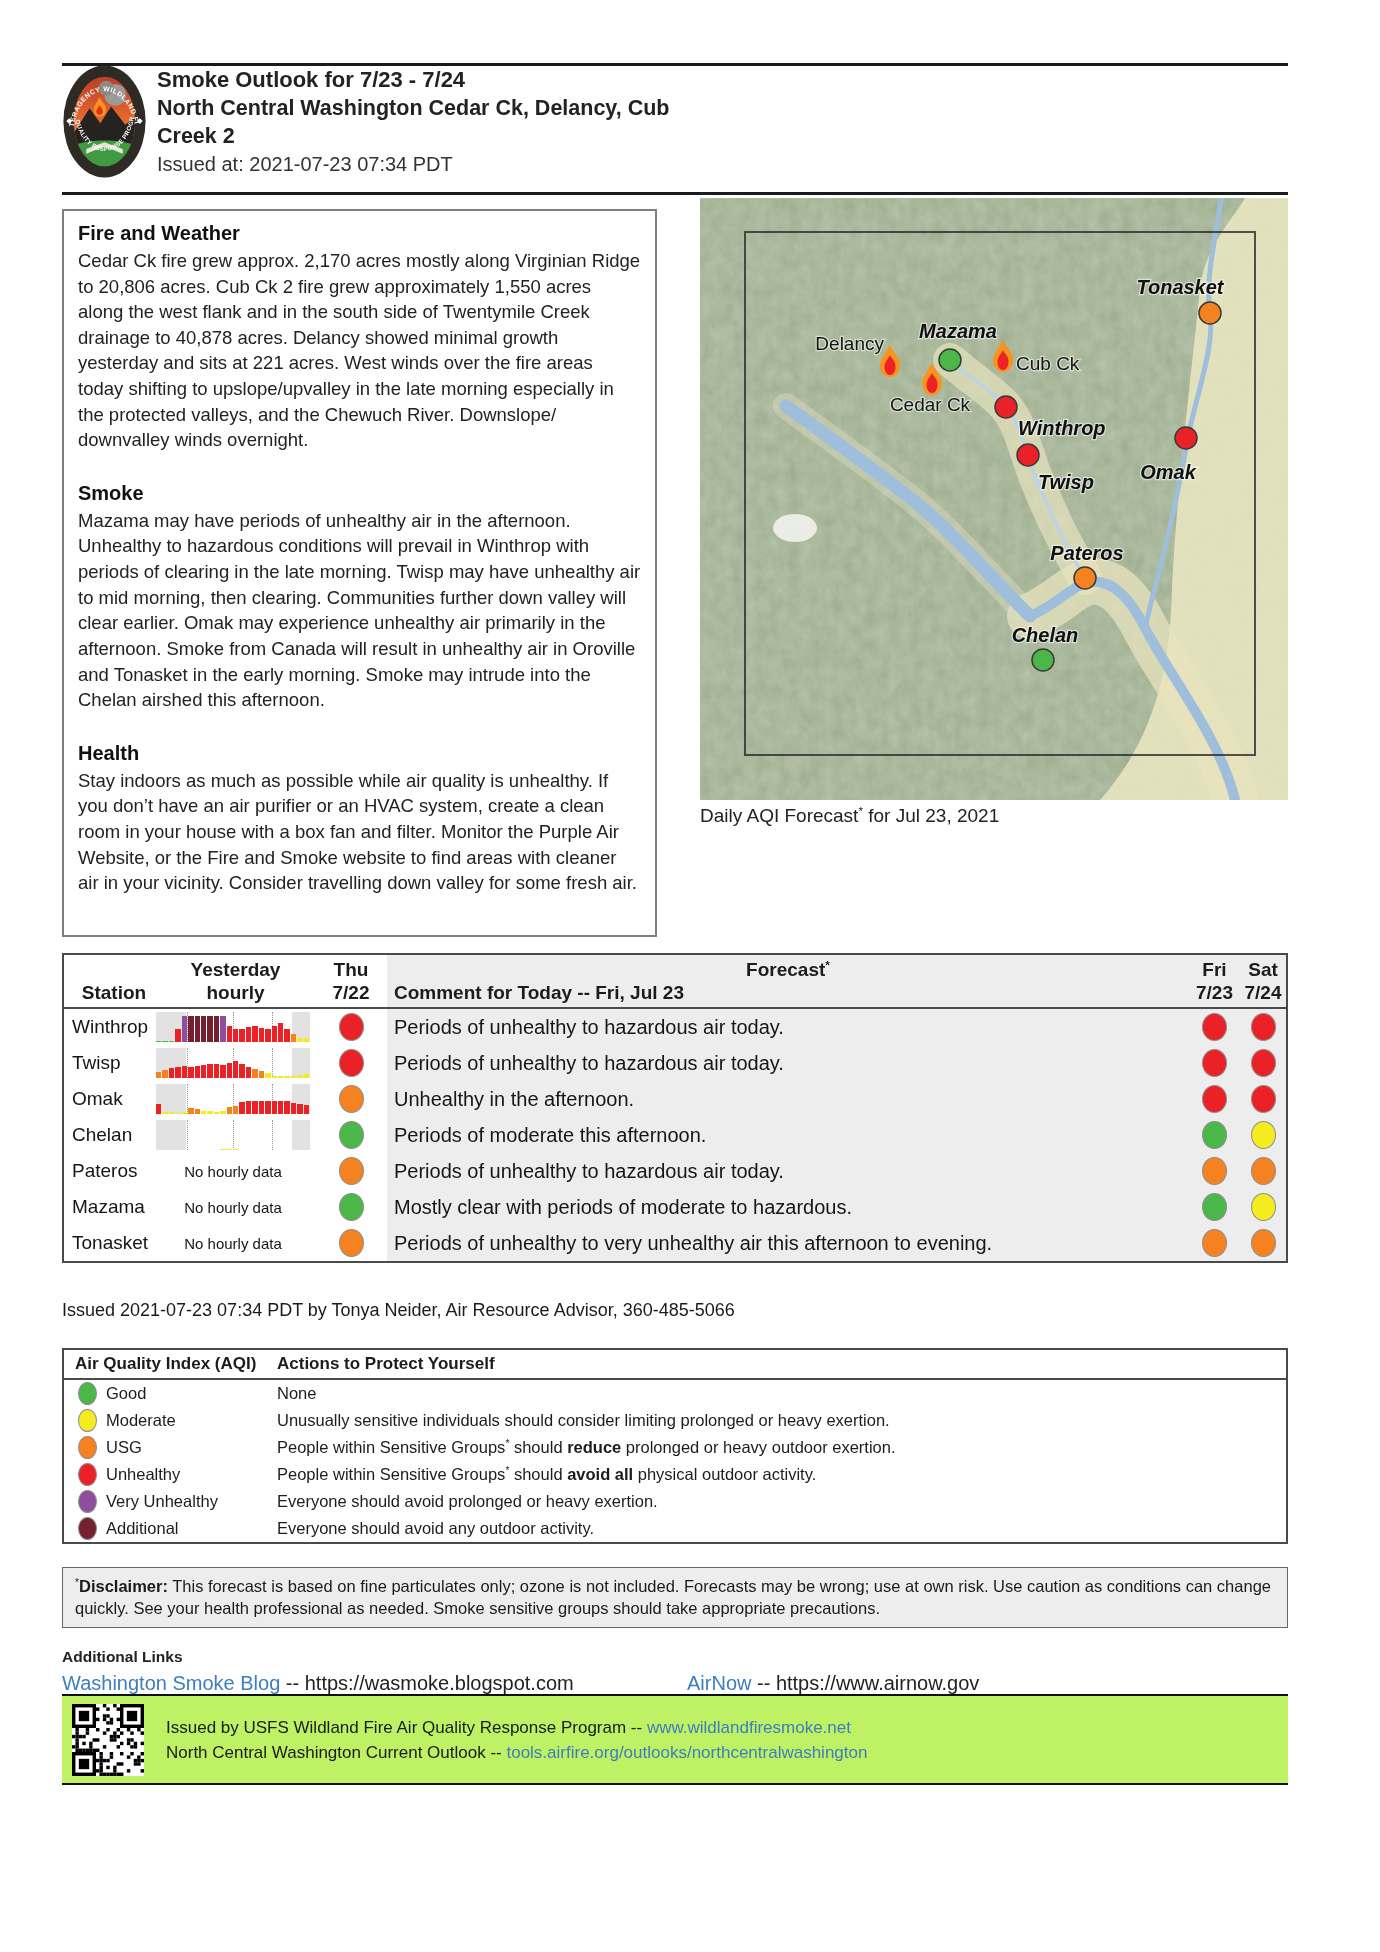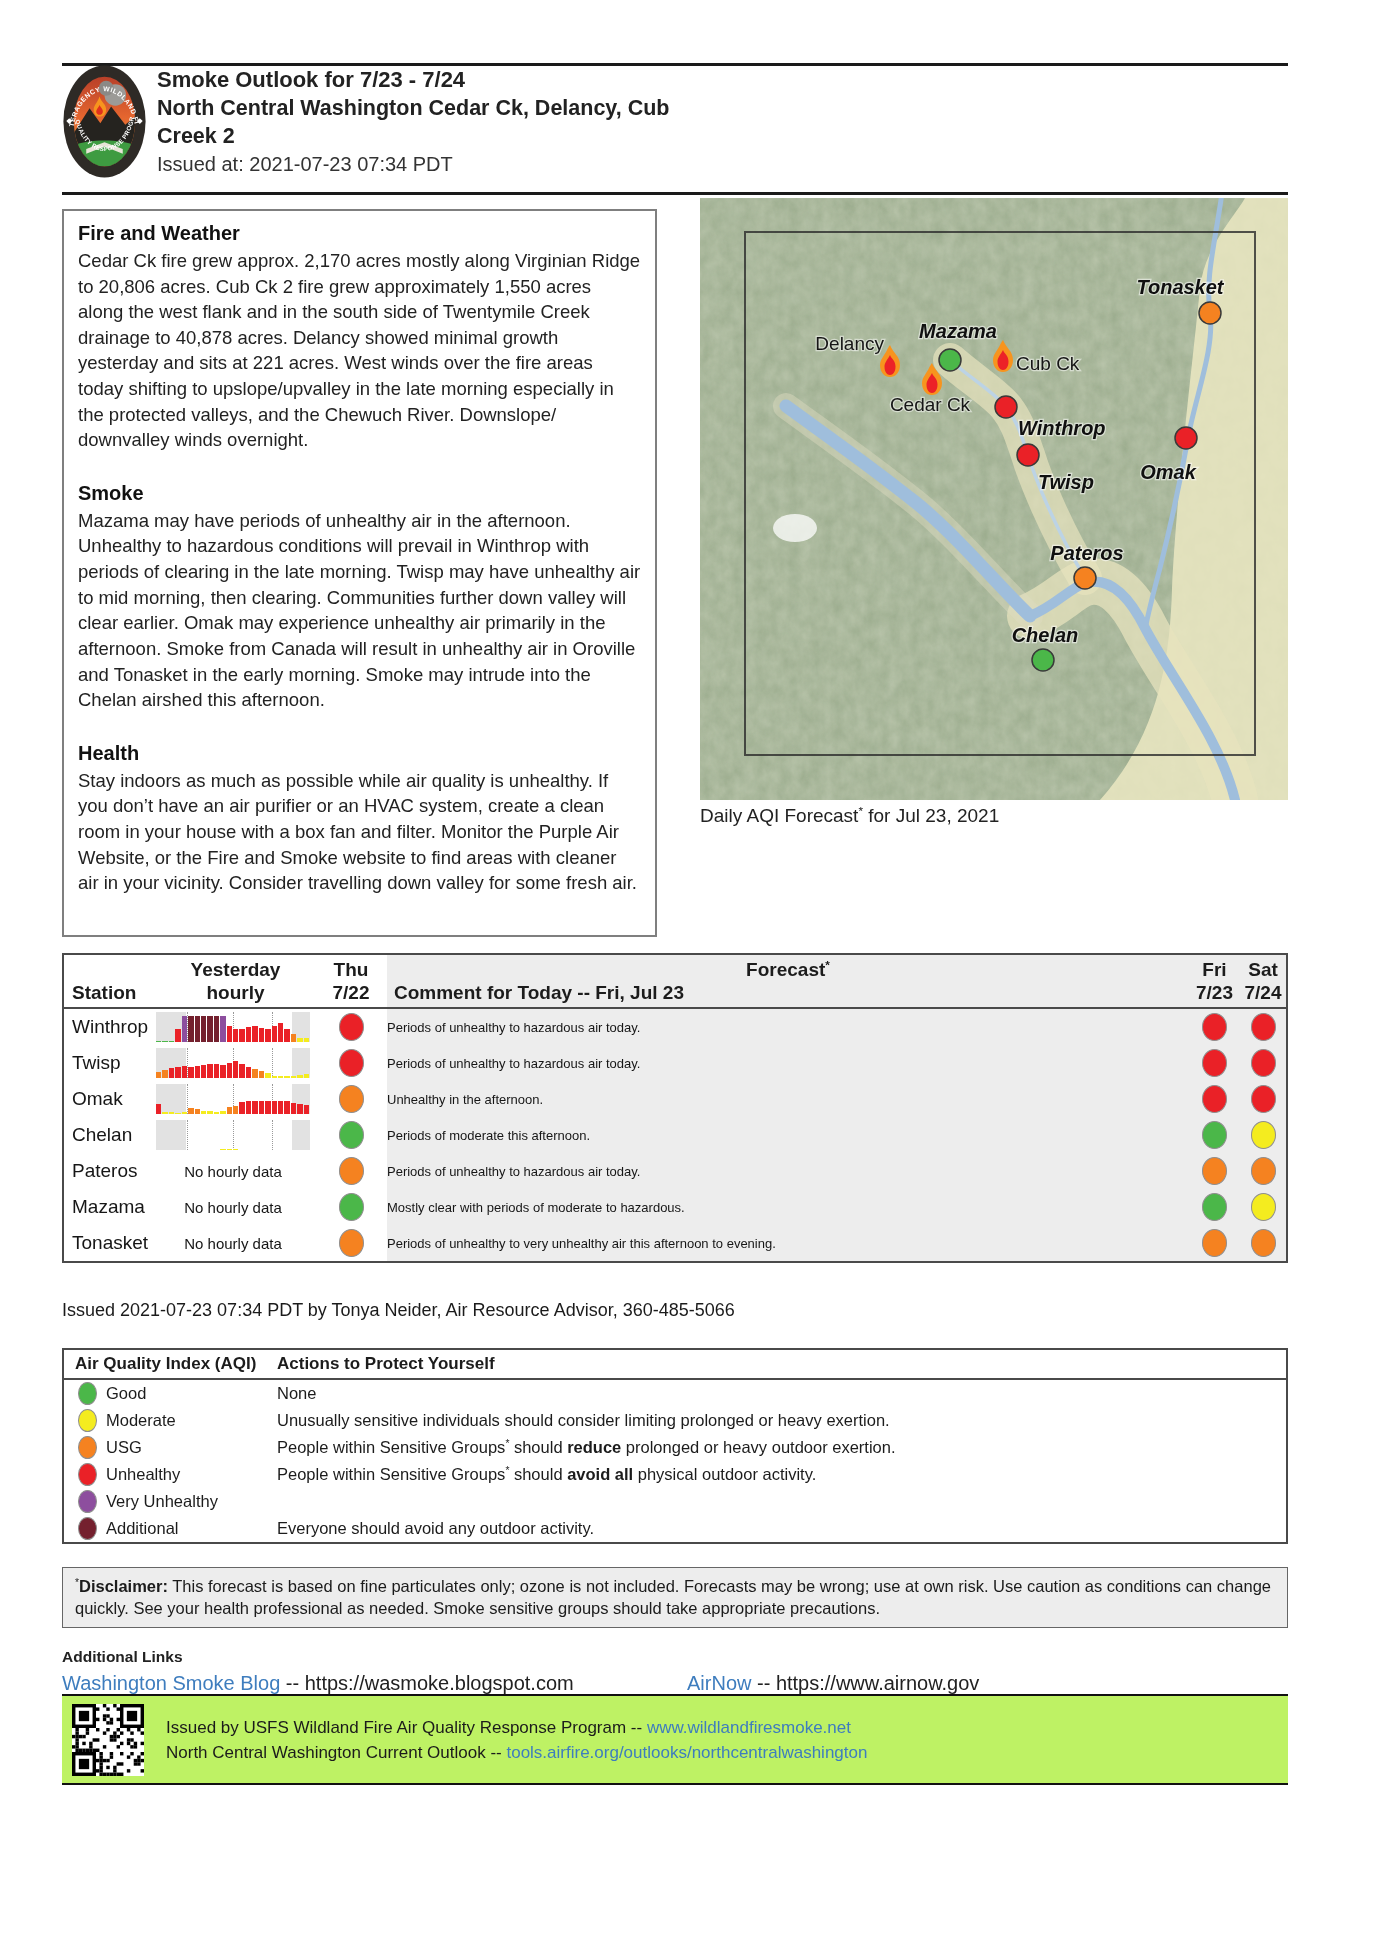--- a/index.html
+++ b/index.html
@@ -32,33 +32,33 @@
               paint-order:stroke;stroke:rgba(255,255,255,0.5);stroke-width:2.5px;}
 
   
   .station-table{position:absolute;left:62px;top:953px;width:1226px;border:2px solid #4a4a4a;
                  box-sizing:border-box;background:#fff;}
   .grid6{display:grid;grid-template-columns:92px 159px 72px 1fr 51px 46px;}
   .thead{height:52px;border-bottom:2px solid #4a4a4a;font-weight:bold;font-size:19px;}
   .thead .hc{display:flex;flex-direction:column;justify-content:flex-end;padding-bottom:3px;}
   .hc.c1{padding-left:8px;}
   .hc.cc{align-items:center;}
-  .hc .l1,.hc .l2{line-height:23px;}
+  .hc .l1,.hc .l2{line-height:23px;text-align:center;}
   .hc.c4{align-items:stretch;}
   .hc.c4 .l1{text-align:center;}
   .hc.c4 .l2{text-align:left;padding-left:7px;}
   .gbg{background:#EDEDED;}
   .taxis{height:25px;font-size:13.5px;color:#222;}
   .taxis .panelax{position:relative;width:154px;height:100%;}
   .taxis .panelax span{position:absolute;bottom:2px;transform:translateX(-50%);}
   .trow{height:36px;align-items:center;}
   .c.station{font-size:19px;padding-left:8px;color:#161616;}
   .c.hourly{display:flex;align-items:center;}
   .c.thu,.c.fri,.c.sat{display:flex;justify-content:center;align-items:center;height:100%;}
-  .c.comment{font-size:13px;color:#161616;height:100%;display:flex;align-items:center;}
+  .c.comment{font-size:20px;padding-left:7px;color:#161616;height:100%;display:flex;align-items:center;}
   .dot{display:inline-block;width:25px;height:28px;border-radius:50%;
        border:1.5px solid #8f8e8e;box-sizing:border-box;}
   .panel{position:relative;width:154px;height:30px;}
   .night{position:absolute;top:0;bottom:0;background:#E2E2E2;}
   .nl{left:0;width:19.5%;}
   .nr{left:88%;right:0;}
   .gl{position:absolute;top:0;bottom:0;width:0;border-left:1px dotted #9a9a9a;}
   .g1{left:20%;} .g2{left:50%;} .g3{left:75.5%;}
   .bars{position:absolute;left:0;right:0;top:0;bottom:0;display:flex;align-items:flex-end;}
   .bar{flex:1 1 0;margin-right:1px;}
@@ -543,20 +543,21 @@
           </span>
     <span class="lvl">Unhealthy</span>
     <span class="act"><span class="p1">People within Sensitive Groups</span><sup class="sp">*</sup><span class="p2"> should </span><b class="bd">avoid all</b><span class="p3"> physical outdoor activity.</span></span>
   </div>
 
   <div class="aqi-row">
     <span class="ld">
             <span class="ldot" style="background: rgb(141, 78, 158);"></span>
           </span>
     <span class="lvl">Very Unhealthy</span>
+    <span class="act"><span class="p1">Everyone should avoid prolonged or heavy exertion.</span><sup class="sp"></sup><span class="p2"></span><b class="bd"></b><span class="p3"></span></span>
   </div>
 
   <div class="aqi-row">
     <span class="ld">
             <span class="ldot" style="background: rgb(116, 32, 46);"></span>
           </span>
     <span class="lvl">Additional</span>
     <span class="act"><span class="p1">Everyone should avoid any outdoor activity.</span><sup class="sp"></sup><span class="p2"></span><b class="bd"></b><span class="p3"></span></span>
   </div>
 </div>

